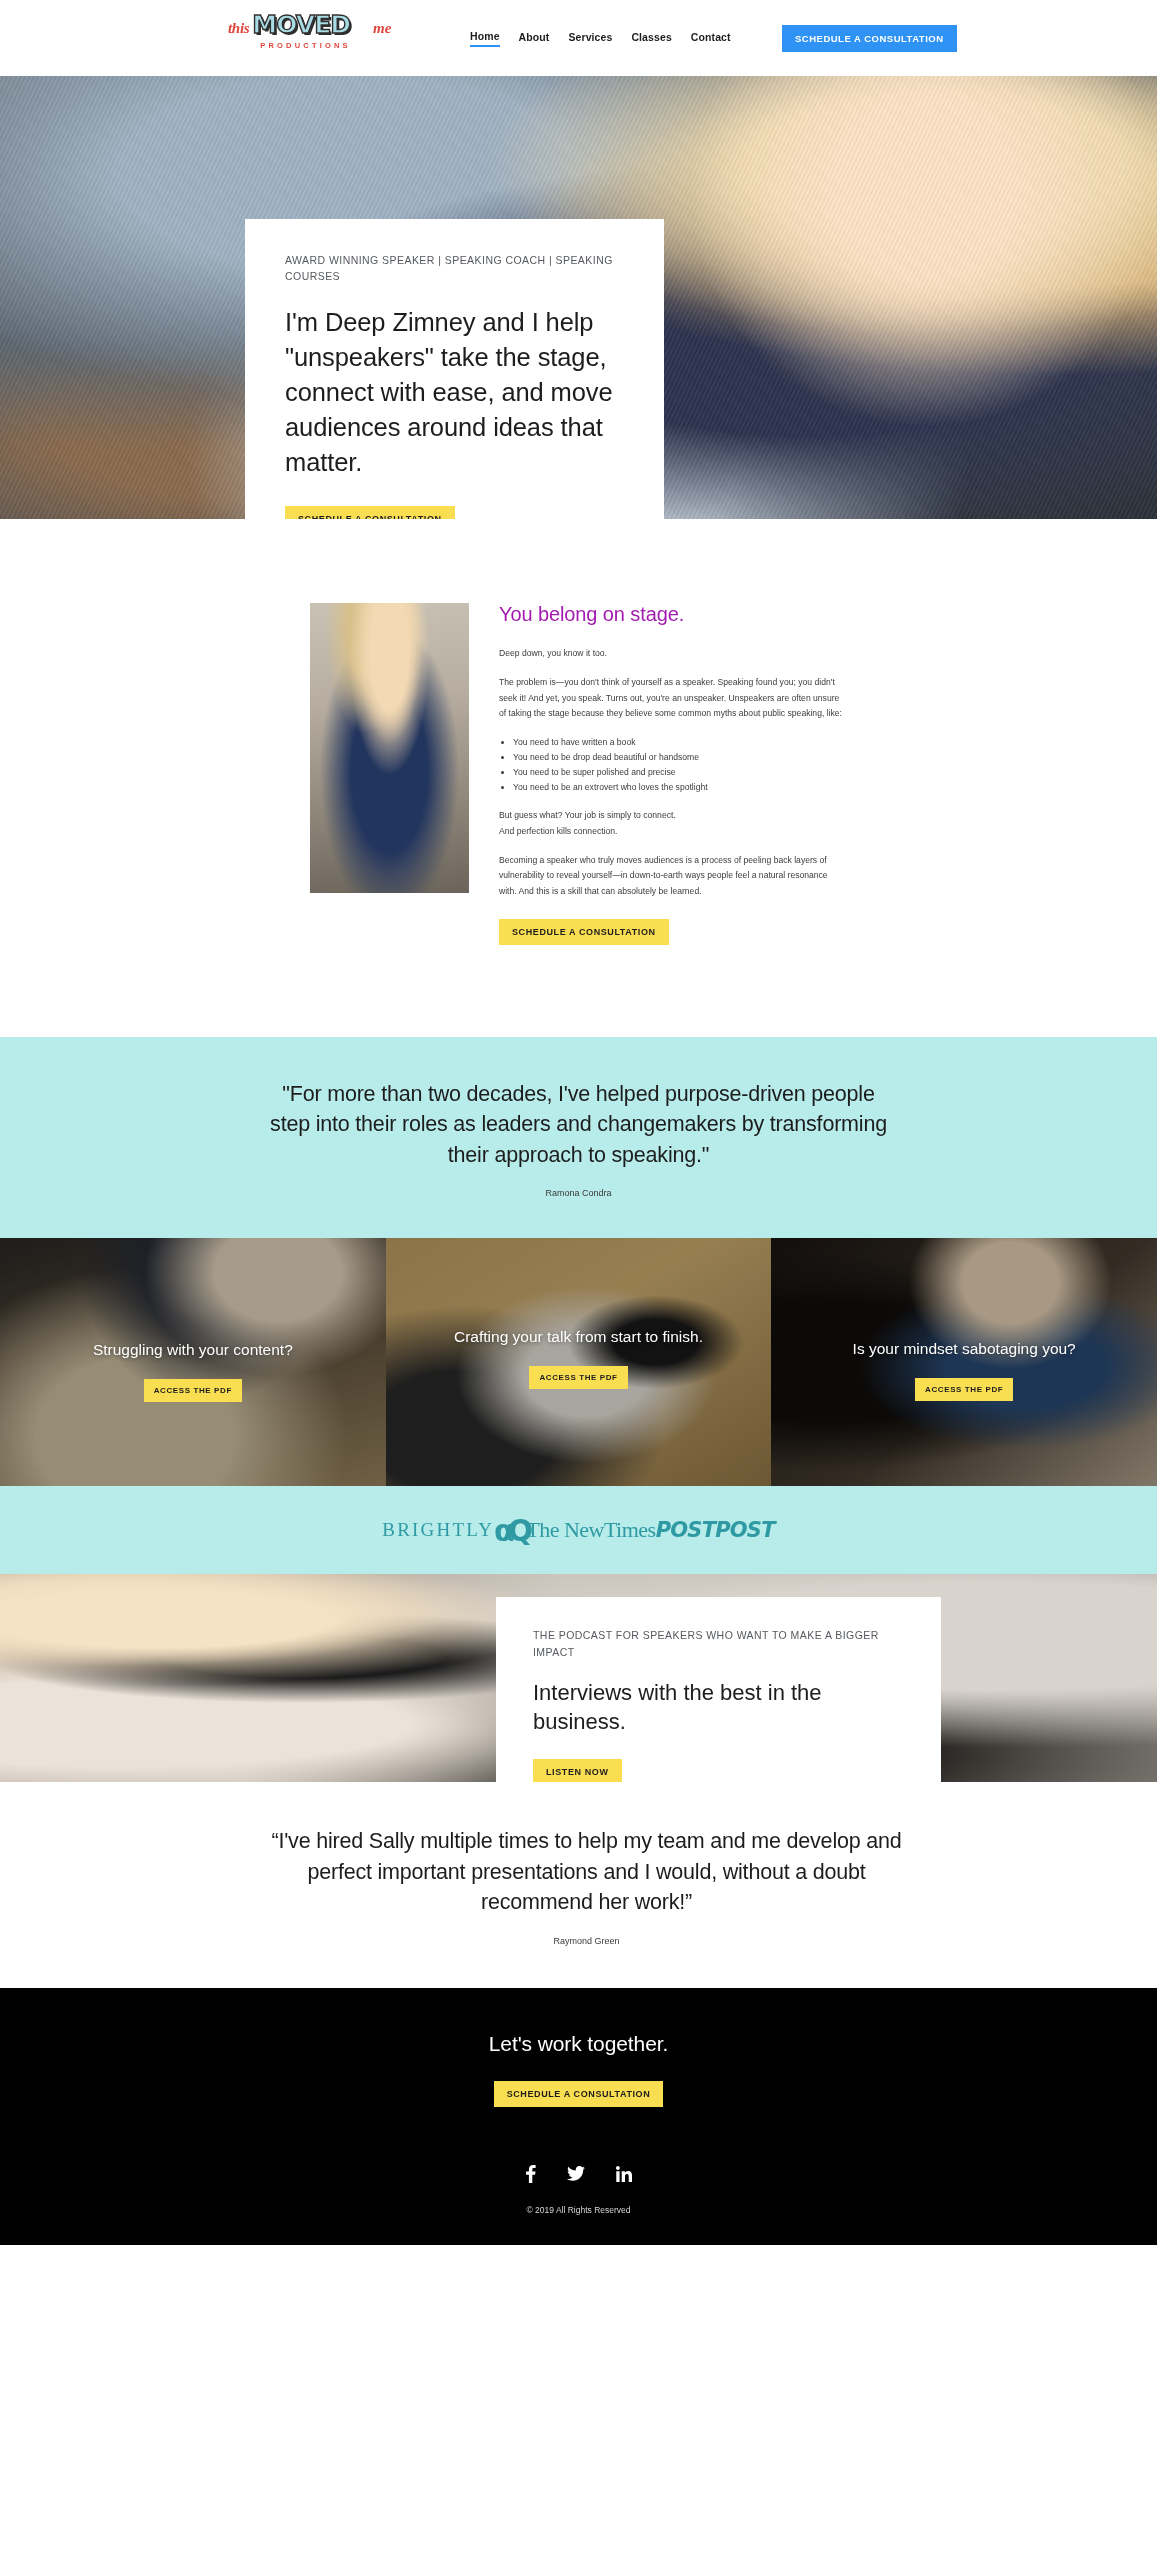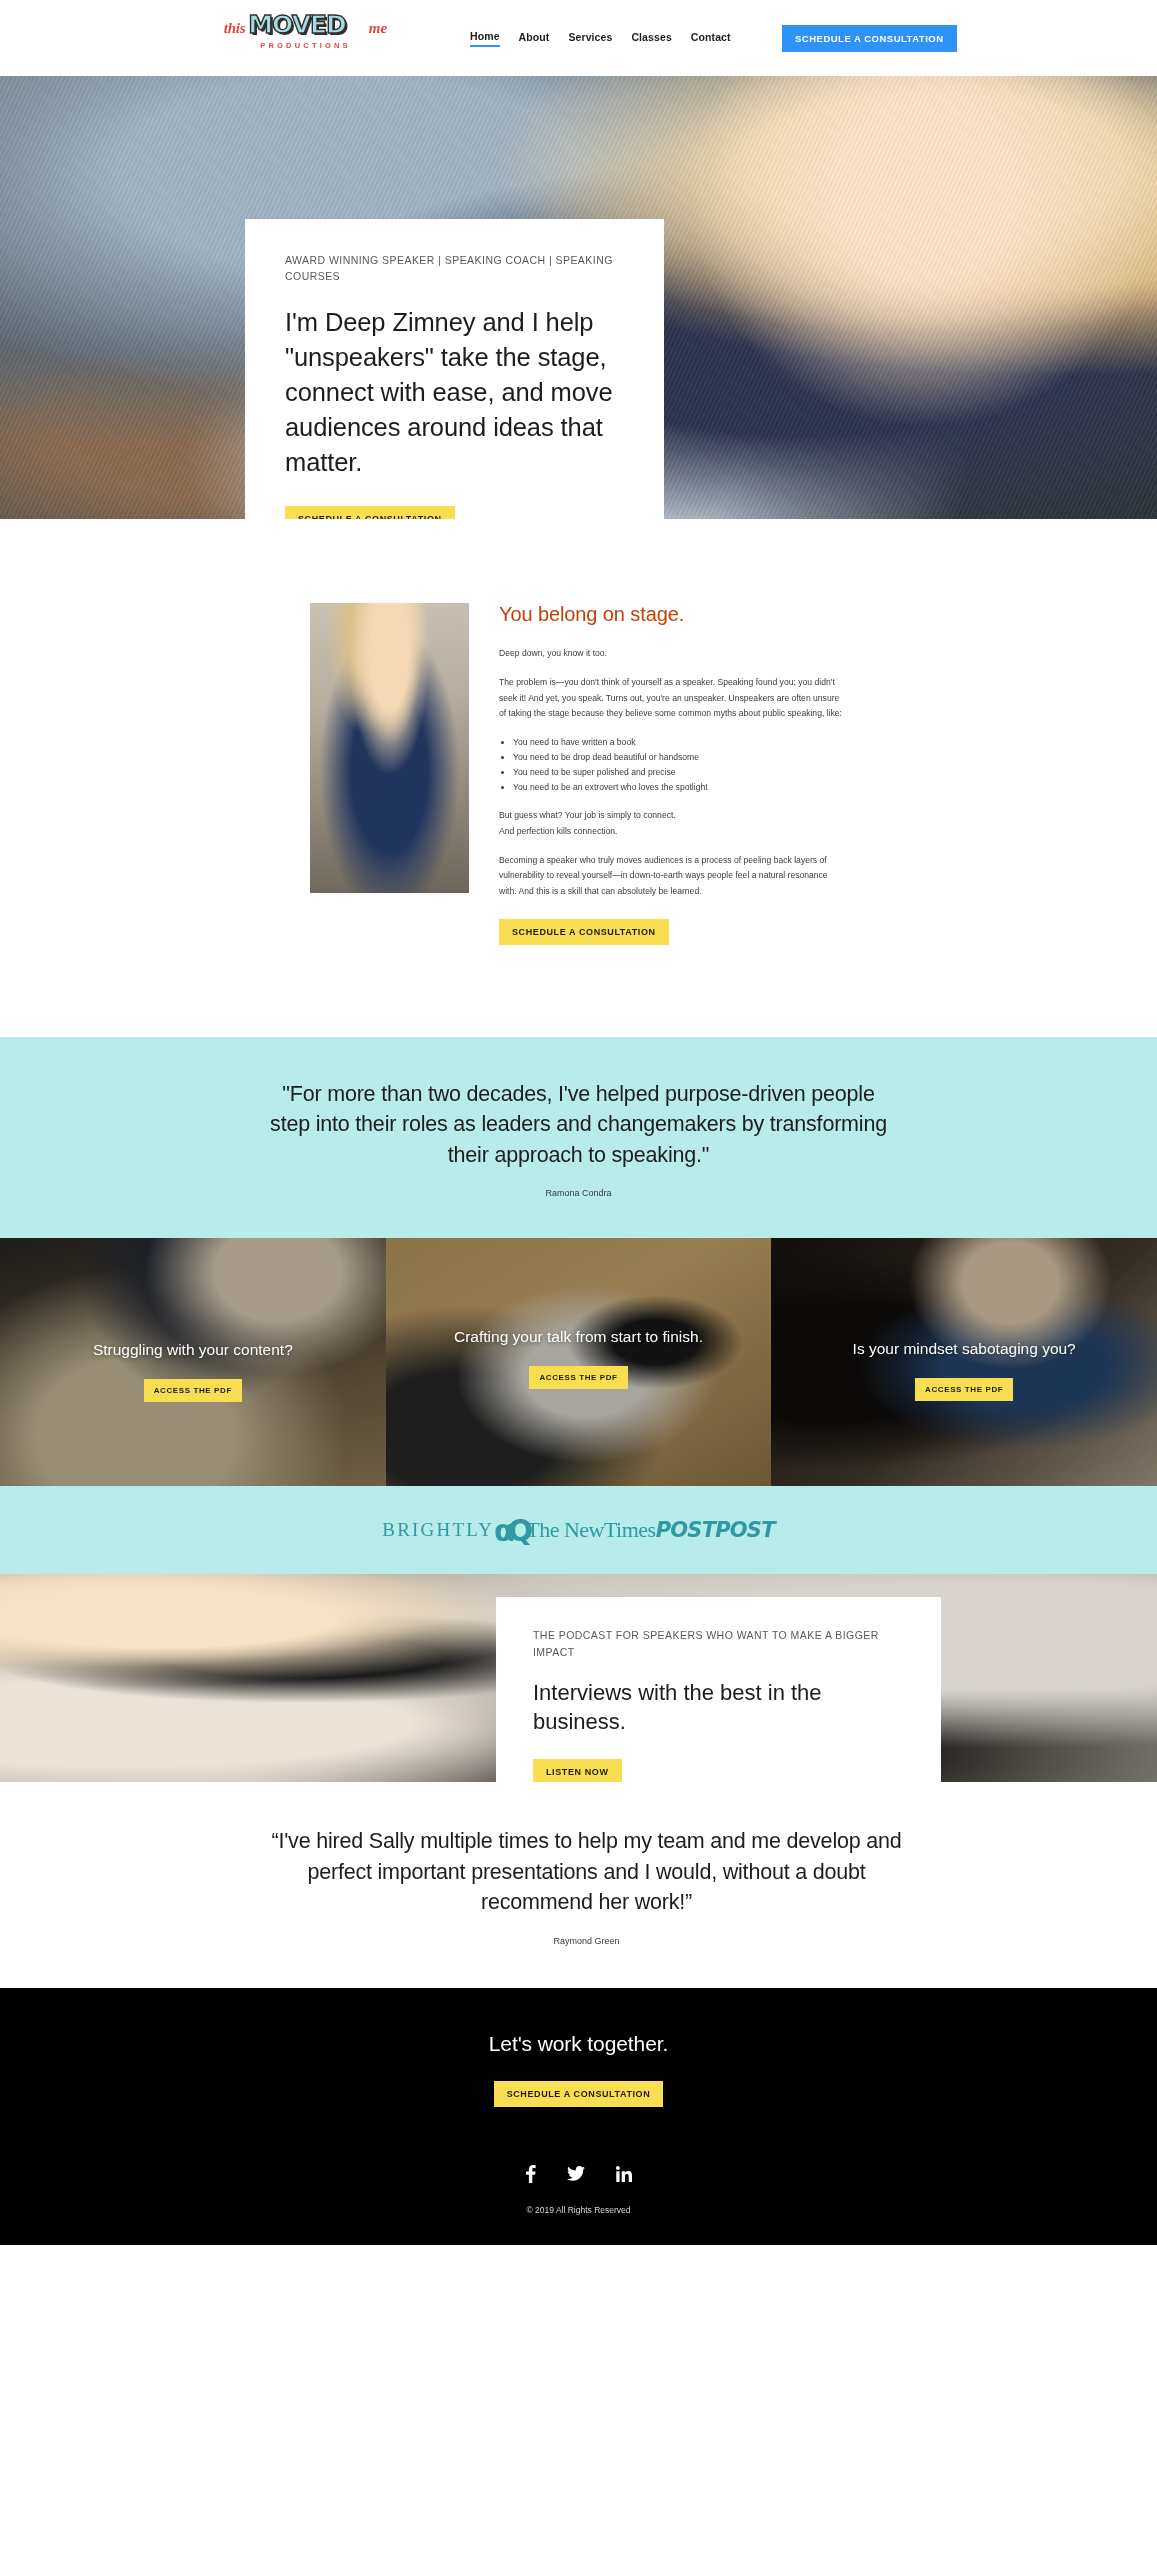--- a/index.html
+++ b/index.html
@@ -24,21 +24,20 @@
   .logo-wrap {
     position: absolute;
     left: 228px; top: 12px;
     width: 155px;
     text-align: center;
     line-height: 1;
   }
   .logo-main {
     display: flex;
     align-items: baseline;
-    justify-content: center;
     gap: 3px;
   }
   .logo-this {
     font-family: "Liberation Serif", serif;
     font-style: italic;
     font-weight: bold;
     font-size: 15px;
     color: #e0453c;
     letter-spacing: -0.3px;
   }
@@ -177,21 +176,21 @@
       radial-gradient(ellipse at 50% 11%, #e8cf9b 0 12%, rgba(0,0,0,0) 30%),
       radial-gradient(ellipse at 35% 9%, #d8c08c 0 12%, rgba(0,0,0,0) 28%),
       radial-gradient(ellipse at 50% 58%, #22355e 0 34%, rgba(0,0,0,0) 62%),
       radial-gradient(ellipse at 50% 46%, #f4f4f4 0 9%, rgba(0,0,0,0) 22%),
       linear-gradient(175deg, #c9c2b4 0%, #b6ada0 34%, #8e8679 70%, #6b645a 100%);
   }
   .about-text { width: 348px; }
   .about-h2 {
     font-size: 20px;
     font-weight: normal;
-    color: #c2410c;
+    color: #a21caf;
     margin-bottom: 20px;
     letter-spacing: -0.1px;
   }
   .about-text p {
     font-size: 8.6px;
     line-height: 1.78;
     color: #3c3c3c;
     margin-bottom: 14px;
   }
   .about-text ul {

